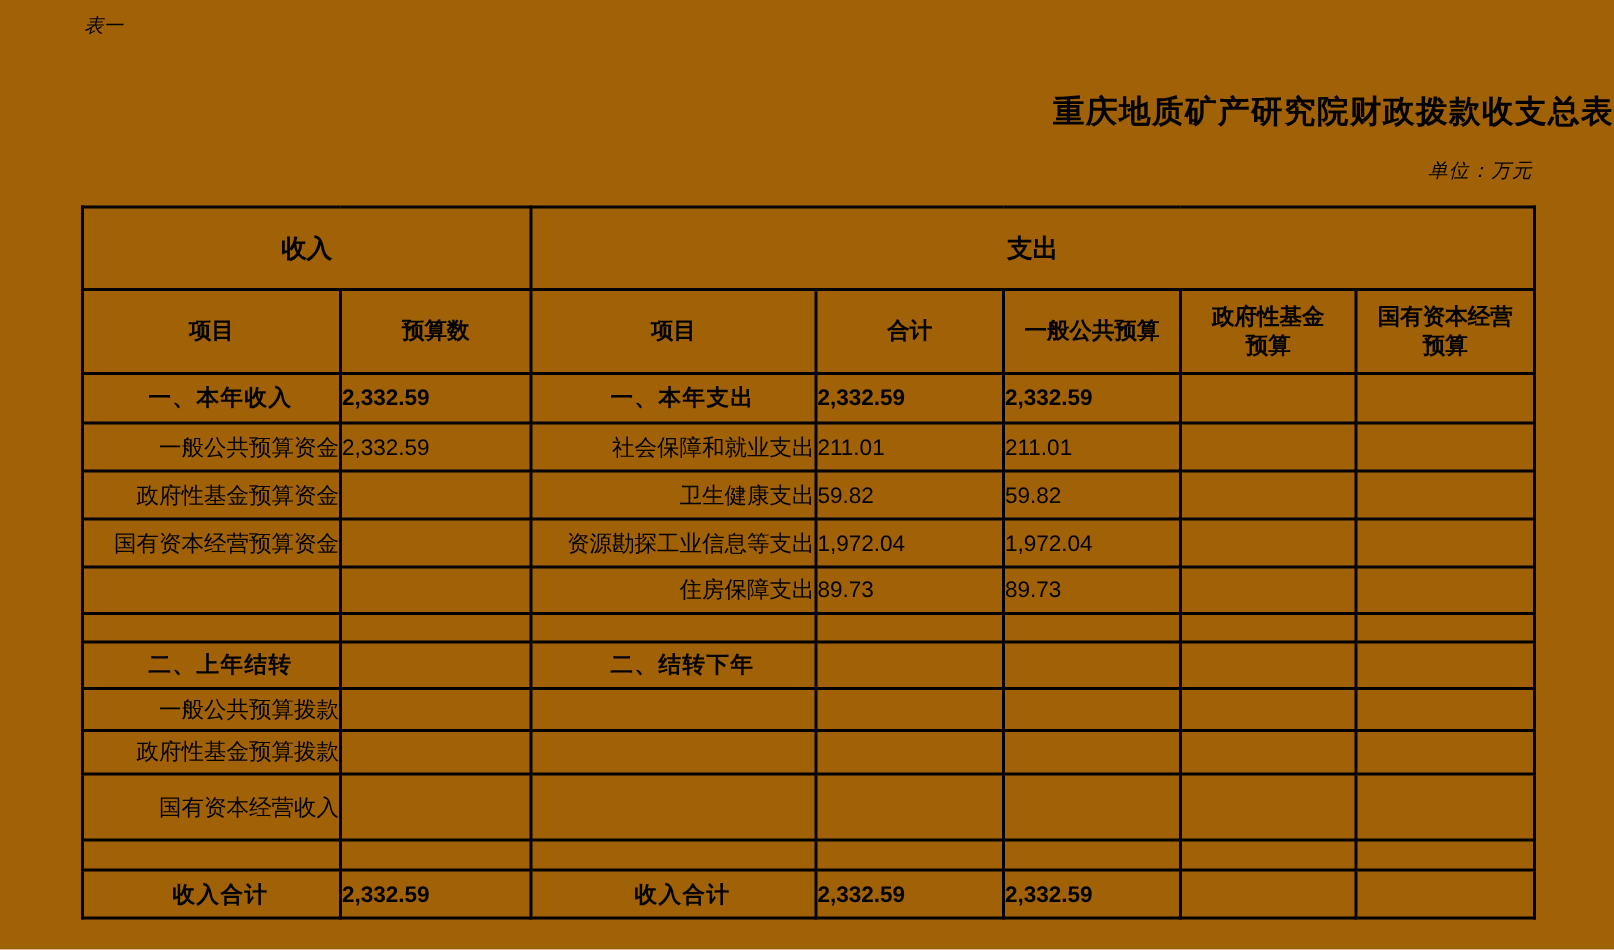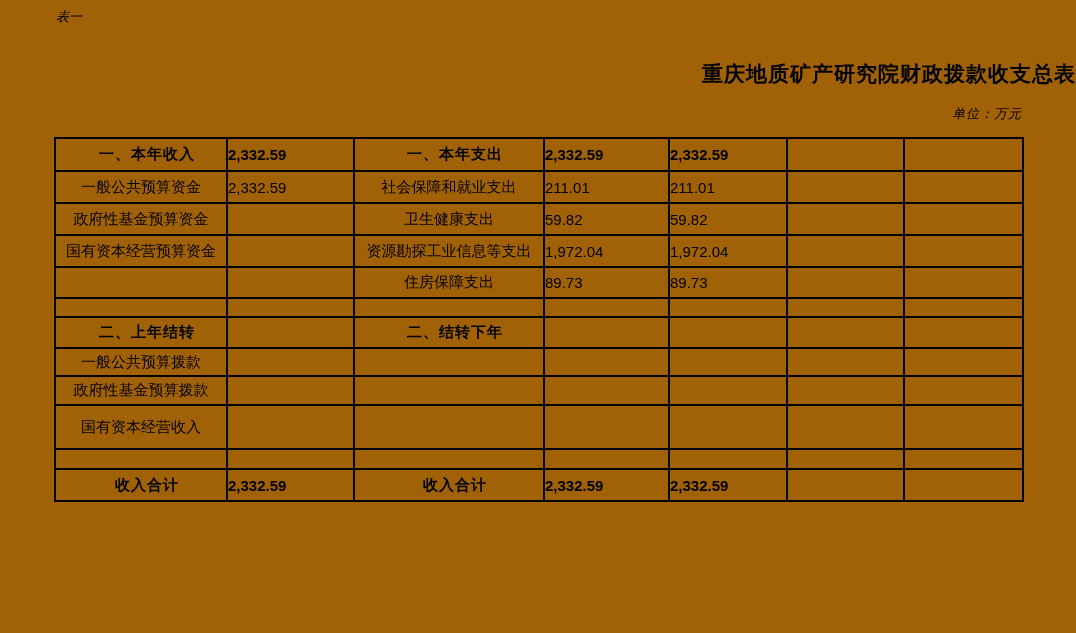--- a/index.html
+++ b/index.html
@@ -63,21 +63,21 @@
   }
   tr.h2 th {
     font-size: 15px;
     font-weight: bold;
     text-align: center;
     line-height: 1.3;
     white-space: pre-line;
   }
   td.item {
     font-size: 15px;
-    text-align: center;
+    text-align: right;
     padding-left: 5px;
   }
   td.num {
     font-size: 15px;
     text-align: left;
     padding-right: 6px;
   }
   tr.row-section td {
     font-weight: bold;
   }
@@ -103,21 +103,36 @@
       <col style="width:172px">
       <col style="width:127px">
       <col style="width:190px">
       <col style="width:125px">
       <col style="width:118px">
       <col style="width:117px">
       <col style="width:119px">
     </colgroup>
 
     <tbody>
-
+        <tr class="h1" style="height:55px">
+      <th colspan="2">收入</th>
+      <th colspan="5">支出</th>
+    </tr>
+
+    <tr class="h2" style="height:56px">
+      <th>项目</th>
+      <th>预算数</th>
+      <th>项目</th>
+      <th>合计</th>
+      <th>一般公共预算</th>
+      <th>政府性基金
+预算</th>
+      <th>国有资本经营
+预算</th>
+    </tr>
 
     <tr class="row-section" style="height:33px">
       <td class="item">一、本年收入</td>
       <td class="num">2,332.59</td>
       <td class="item">一、本年支出</td>
       <td class="num">2,332.59</td>
       <td class="num">2,332.59</td>
       <td class="num"></td>
       <td class="num"></td>
     </tr>

